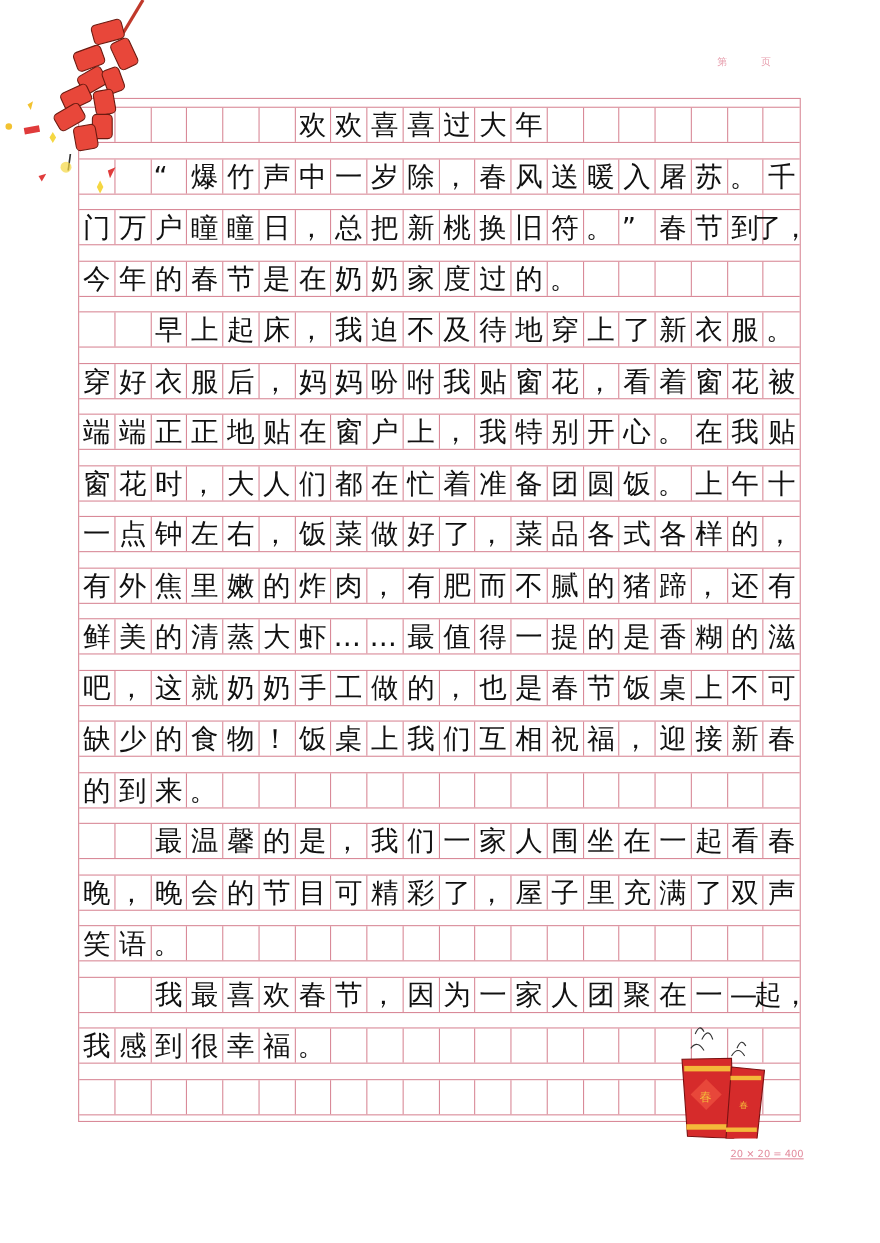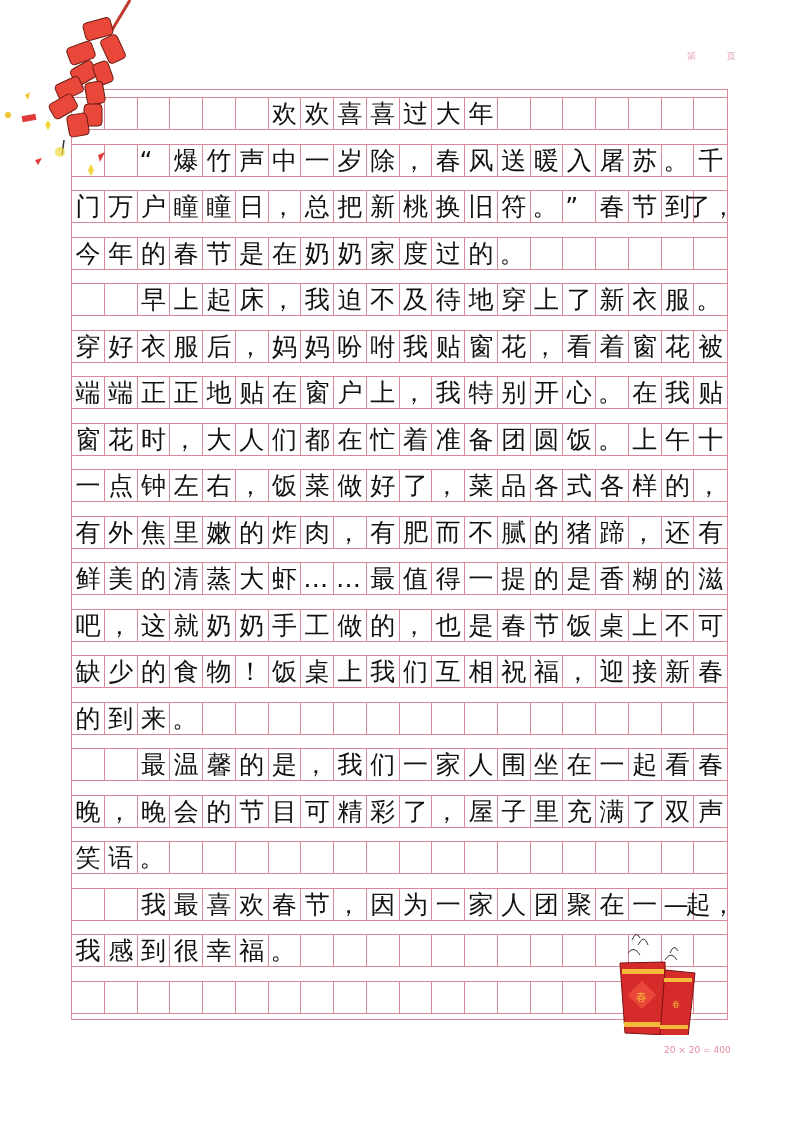--- a/index.html
+++ b/index.html
@@ -1,30 +1,30 @@
 <!DOCTYPE html>
 <html><head>
 <meta charset="utf-8">
 <style>
   html, body { margin:0; padding:0; background:#ffffff; }
   body { width:800px; height:1130px; position:relative; overflow:hidden;
          font-family:"DejaVu Sans", "Liberation Sans", sans-serif; }
-  .page-mark { position:absolute; top:50px; left:687px; font-size:9px; color:#e28a9c;
+  .page-mark { position:absolute; top:50px; left:652px; font-size:9px; color:#e28a9c;
                letter-spacing:14px; opacity:.8; }
   .grid { position:absolute; left:71px; top:89px; width:657px; height:931px;
           border:1.5px solid #d98a98; box-sizing:border-box; }
   .row { position:absolute; left:0; width:100%; height:33px;
          border-top:1.5px solid #d98a98; border-bottom:1.5px solid #d98a98; box-sizing:border-box;
          display:flex; }
   .cell { width:32.85px; height:100%; box-sizing:border-box; border-right:1.5px solid #d98a98;
           display:flex; align-items:center; justify-content:center;
           font-size:25px; color:#111; line-height:1; white-space:nowrap; }
   .cell:last-child { border-right:none; }
   .cell.punct { justify-content:flex-start; padding-left:2px; }
-  .footer-count { position:absolute; left:664px; top:1045px; font-size:9px; color:#e28a9c; }
+  .footer-count { position:absolute; left:664px; top:1045px; font-size:9px; color:#e28a9c;text-decoration:underline; }
   .deco { position:absolute; }
 </style>
 </head>
 <body>
 
 <div class="page-mark">第 页</div>
 
 <div class="grid" id="grid">
     <div class="row" style="top: 7px;">
       <div class="cell"></div>

